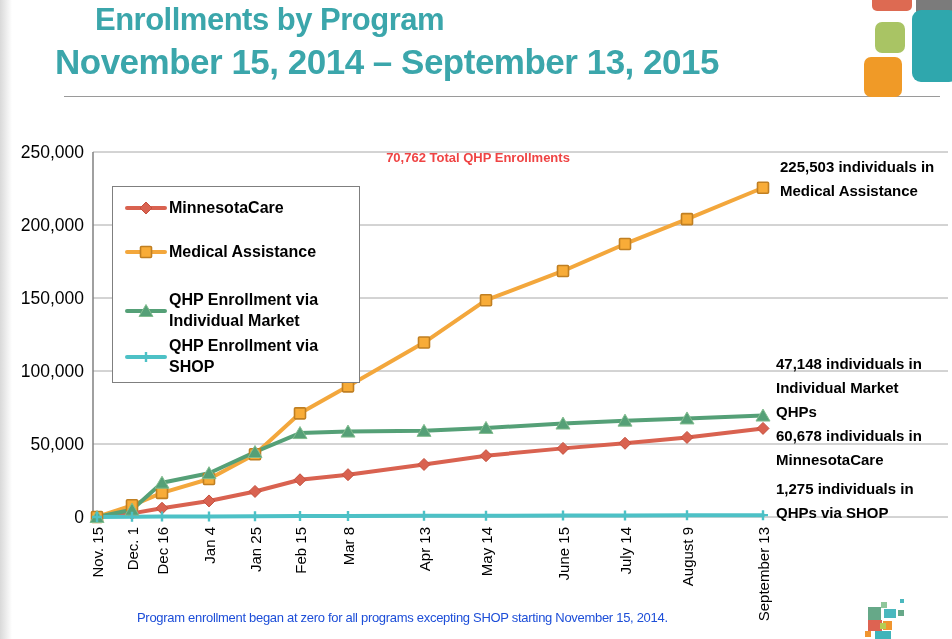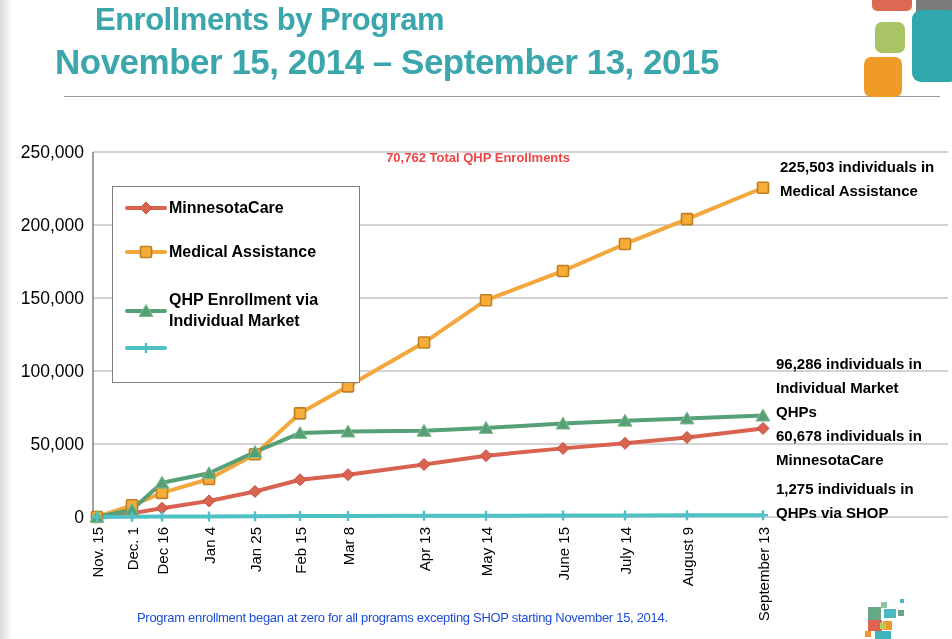--- a/index.html
+++ b/index.html
@@ -183,25 +183,26 @@
           <rect x="17.5" y="5.5" width="11" height="11" rx="1" fill="#F8AC38" stroke="#C07F22" stroke-width="1.6"></rect>
         </svg>
       <div class="legend-label">Medical Assistance</div>
     </div>
     <div class="legend-row lr4">
       <svg class="legend-marker" width="46" height="22">
           <line x1="4" y1="11" x2="42" y2="11" stroke="#4DC1C6" stroke-width="4" stroke-linecap="round"></line>
           <g></g>
           <path d="M 18 11 H 28 M 23 6 V 16" fill="none" stroke="#4DC1C6" stroke-width="2.4"></path>
         </svg>
+      <div class="legend-label">QHP Enrollment via SHOP</div>
     </div>
   </div>
 
   <div class="ann ann-ma">225,503 individuals in Medical Assistance</div>
-  <div class="ann ann-ind">96,286 individuals in Individual Market QHPs</div>
+  <div class="ann ann-ind">47,148 individuals in Individual Market QHPs</div>
   <div class="ann ann-mncare">60,678 individuals in MinnesotaCare</div>
   <div class="ann ann-shop">1,275 individuals in QHPs via SHOP</div>
 
   <div class="footer-note">Program enrollment began at zero for all programs excepting SHOP starting November 15, 2014.</div>
 
   <div class="logo">
     <div style="left:8px;  top:12px; width:13px; height:13px; background:#66A888;"></div>
     <div style="left:21px; top:7px;  width:6px;  height:6px;  background:#8FC79B;"></div>
     <div style="left:24px; top:14px; width:12px; height:9px;  background:#4AB8BE;"></div>
     <div style="left:38px; top:15px; width:6px;  height:6px;  background:#66A888;"></div>

